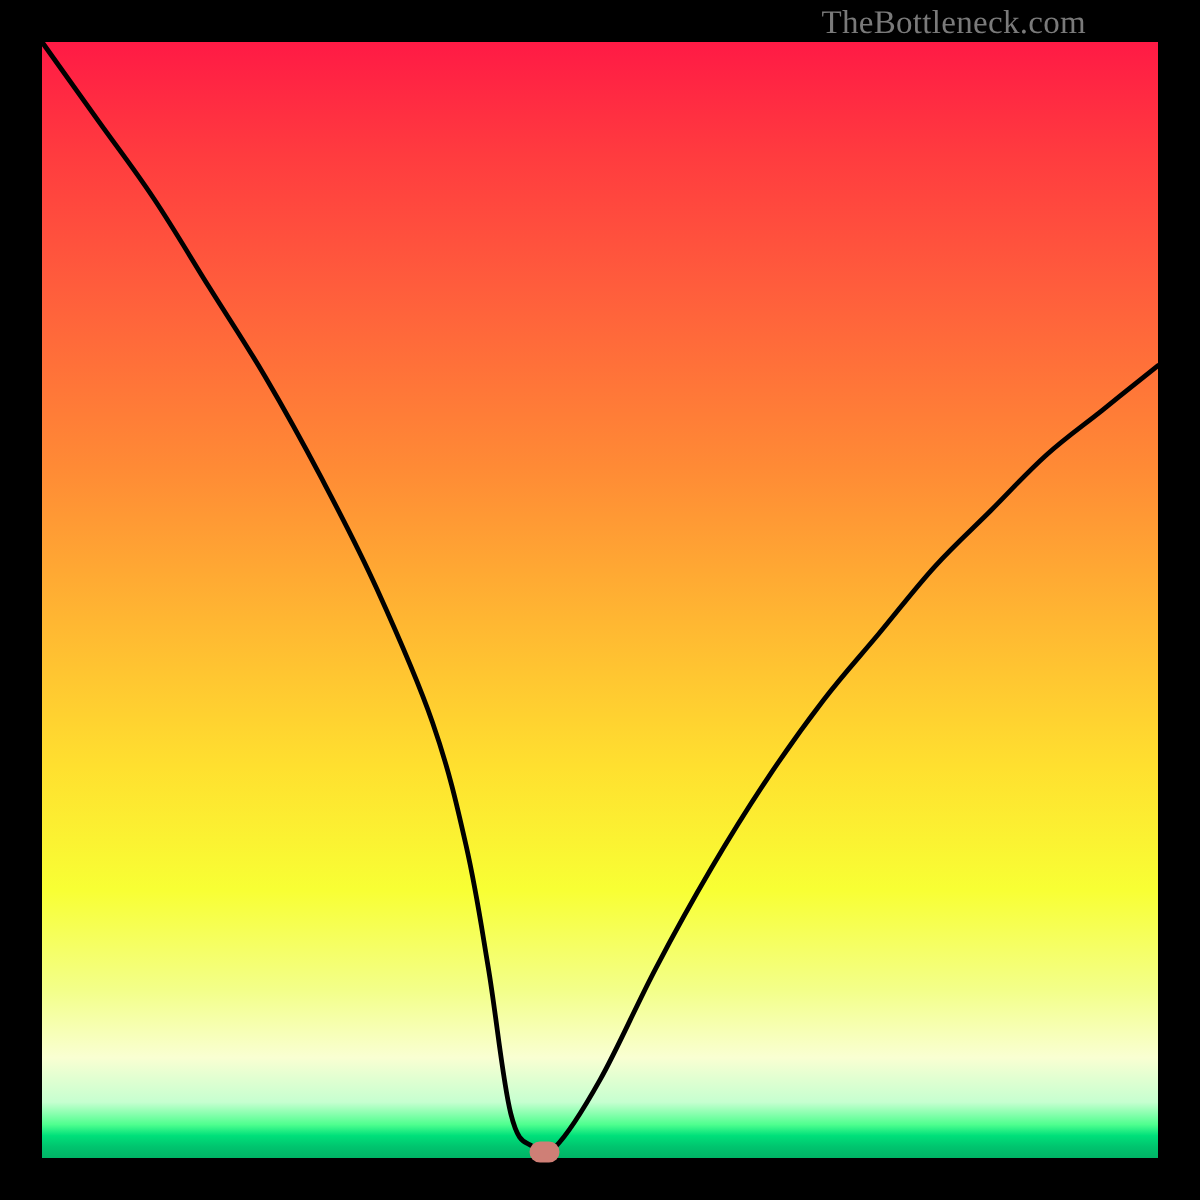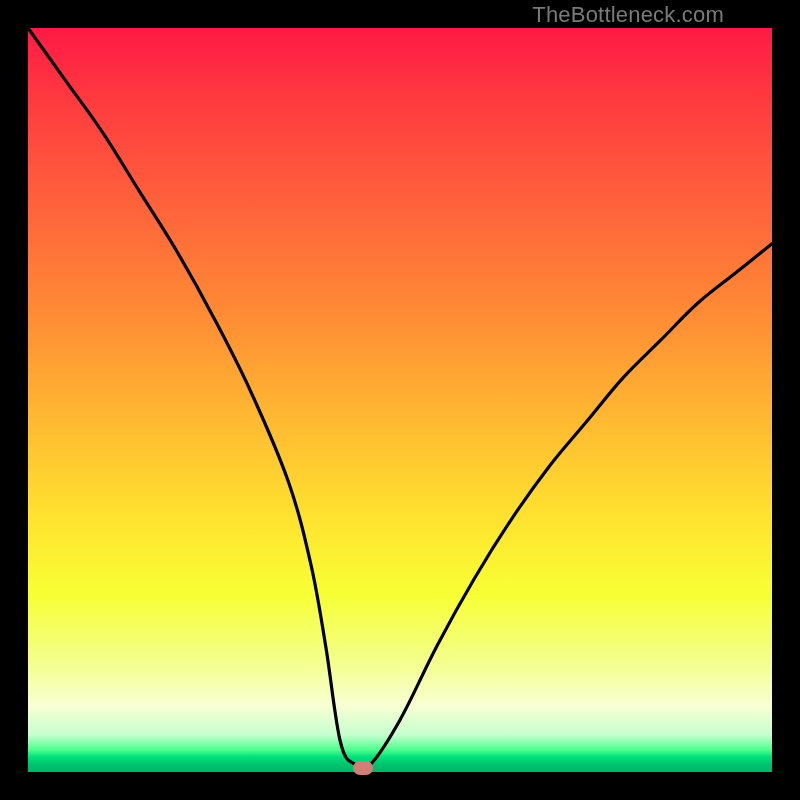--- a/index.html
+++ b/index.html
@@ -11,20 +11,21 @@
     overflow: hidden;
     font-family: Arial, Helvetica, sans-serif;
   }
   .frame {
     position: absolute;
     left: 0;
     top: 0;
     width: 732px;
     height: 800px;
     background: #000;
+    font-family: Liberation Serif, serif;
   }
   .plot {
     position: absolute;
     left: 28px;
     top: 28px;
     width: 744px;
     height: 744px;
     background: linear-gradient(to bottom,
       #ff1a45 0%,
       #ff3b3f 10%,

